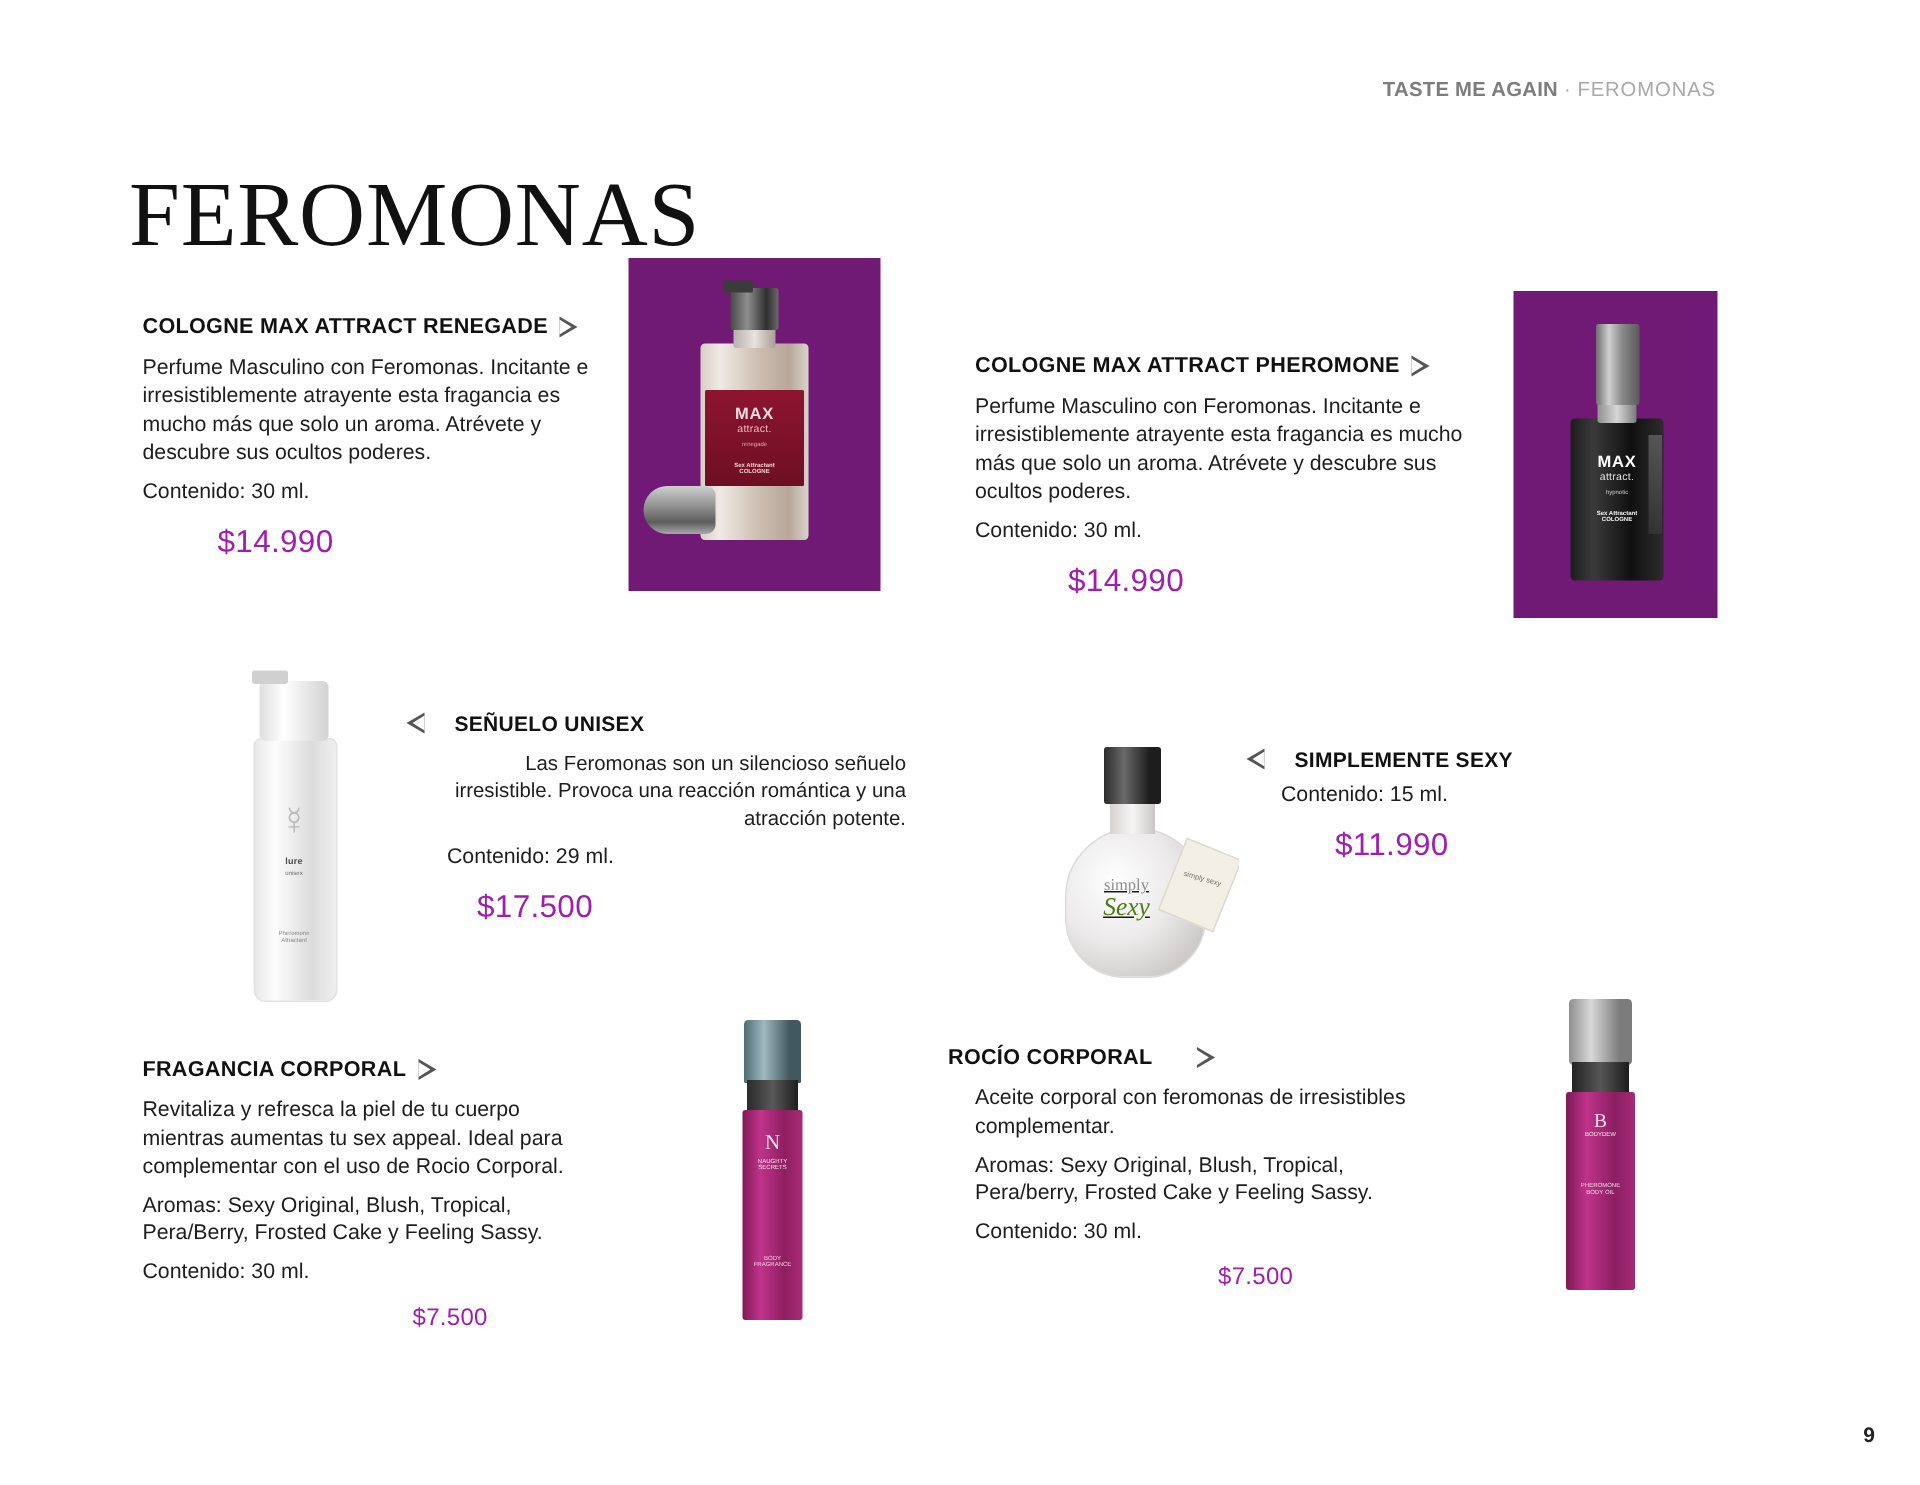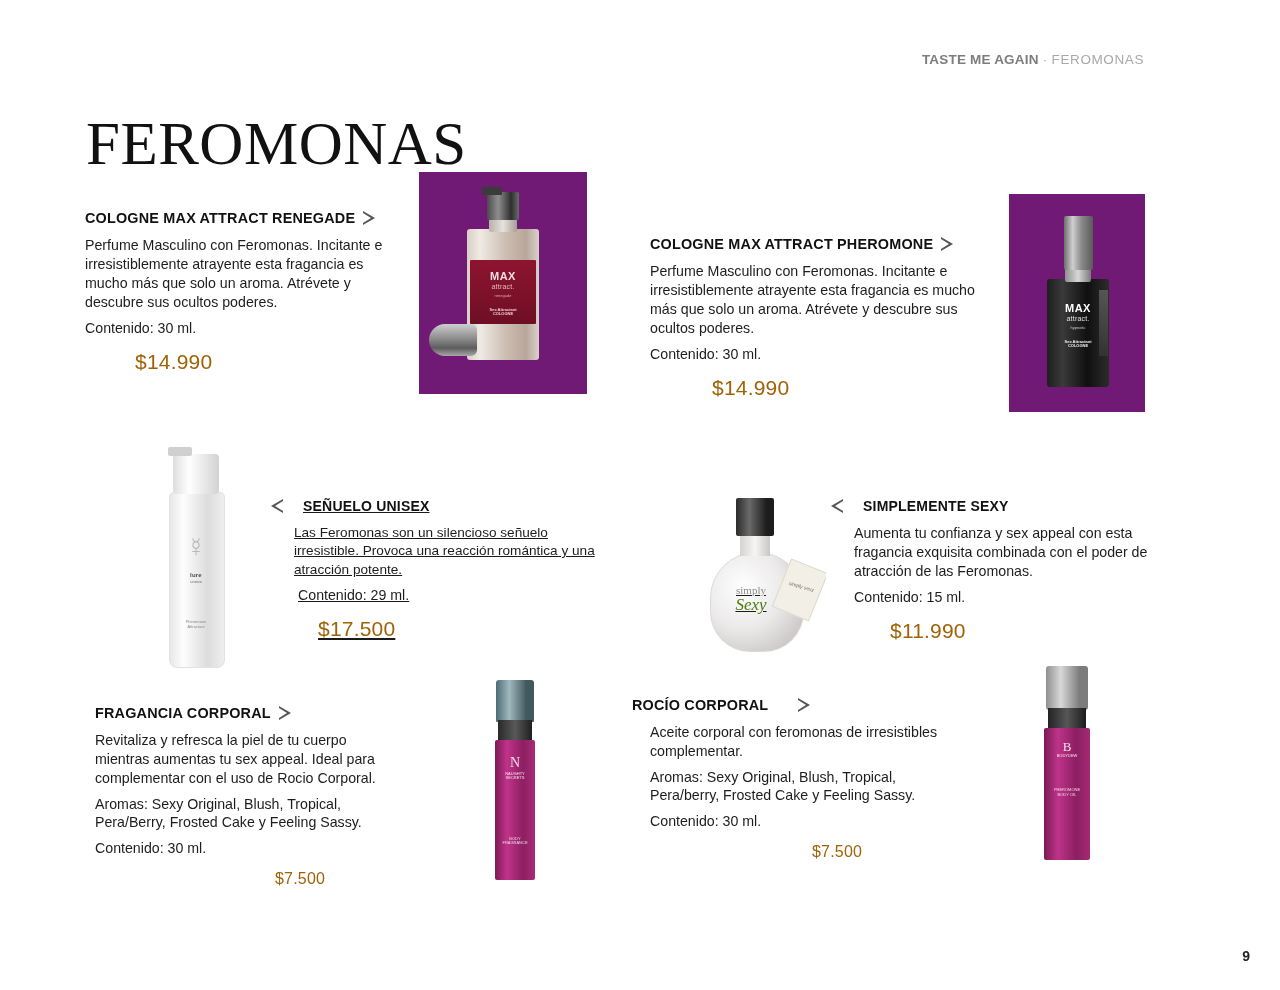--- a/index.html
+++ b/index.html
@@ -140,21 +140,21 @@
     font-size: 13.6px;
     line-height: 1.35;
   }
   .prod-line {
     margin-top: 7px;
     font-size: 14.2px;
     color: #1d1d1d;
     line-height: 1.3;
   }
   .price {
-    color: #a16207;
+    color: #a21caf;
     font-size: 21px;
     margin-top: 13px;
     letter-spacing: 0.2px;
   }
   .price.big {
     font-size: 16px;
   }
 
   
   .photo {
@@ -207,21 +207,21 @@
 <body>
 
 <div class="page">
 
   <div class="brand-line">
     <span class="brand-strong">TASTE ME AGAIN</span><span class="brand-sep"> · </span><span class="brand-soft">FEROMONAS</span>
   </div>
 
   <h1 class="page-title">FEROMONAS</h1>
 
-  <div class="product" style="left:85px; top:210px; width:330px;">
+  <div class="product" style="left:95px; top:210px; width:330px;">
     <div class="prod-title">
       <span>COLOGNE MAX ATTRACT RENEGADE</span>
       <span class="arrow-outline-right"></span>
     </div>
     <div class="prod-desc" style="width:322px;">Perfume Masculino con Feromonas. Incitante e irresistiblemente atrayente esta fragancia es mucho más que solo un aroma. Atrévete y descubre sus ocultos poderes.</div>
     <div class="prod-line">Contenido: 30 ml.</div>
     <div class="price" style="margin-left:50px;">$14.990</div>
   </div>
 
   <div class="photo" style="left:419px; top:172px; width:168px; height:222px;">
@@ -261,26 +261,26 @@
     <div class="label" style="left:41px; top:100px; width:56px; height:62px; background:transparent;">
       <div class="tiny" style="color:#ffffff; margin-top:8px; font-size:11px; font-weight:bold; letter-spacing:0.5px;">MAX</div>
       <div class="tiny" style="color:#e0e0e0; font-size:7px;">attract.</div>
       <div class="tiny2" style="color:#cccccc; margin-top:3px;">hypnotic</div>
       <div class="tiny2" style="color:#efefef; margin-top:10px; white-space:pre-line; font-weight:bold;">Sex Attractant
 COLOGNE</div>
     </div>
     <div style="position:absolute; left:90px; top:96px; width:9px; height:66px; background:linear-gradient(180deg,#6f6f6f,#3a3a3a); opacity:0.65;"></div>
   </div>
 
-  <div class="product" style="left:270px; top:498px; width:340px;text-decoration:underline;">
+  <div class="product" style="left:270px; top:474px; width:340px;">
     <div class="prod-title indent-title">
       <span class="arrow-outline-left"></span>
       <span style="margin-left:12px;">SEÑUELO UNISEX</span>
     </div>
-    <div class="prod-desc small" style="width:310px; margin-left:24px;">Las Feromonas son un silencioso señuelo irresistible. Provoca una reacción romántica y una atracción potente.</div>
+    <div class="prod-desc small" style="width:310px; margin-left:24px;text-align:right;">Las Feromonas son un silencioso señuelo irresistible. Provoca una reacción romántica y una atracción potente.</div>
     <div class="prod-line" style="margin-left:28px;">Contenido: 29 ml.</div>
     <div class="price" style="margin-left:48px;">$17.500</div>
   </div>
 
   <div class="photo plain" style="left:155px; top:430px; width:82px; height:246px;">
     <div class="bottle" style="left:14px; top:62px; width:54px; height:174px; background:linear-gradient(90deg,#e8e8e8,#fdfdfd 25%,#dcdcdc 70%,#efefef); border-radius:5px 5px 8px 8px; border:1px solid #e2e2e2;"></div>
     <div class="cap" style="left:18px; top:24px; width:46px; height:40px; background:linear-gradient(90deg,#dedede,#ffffff 35%,#d2d2d2); border-radius:4px;"></div>
     <div class="nozzle" style="left:13px; top:17px; width:24px; height:9px; background:#d0d0d0; border-radius:2px;"></div>
     <div class="label" style="left:16px; top:96px; width:50px; height:130px; background:transparent;">
       <div style="font-size:26px; color:#b9b9b9; text-align:center; margin-top:8px; line-height:1;">☿</div>
@@ -289,21 +289,20 @@
       <div class="tiny2" style="color:#8a8a8a; margin-top:36px; white-space:pre-line;">Pheromone
 Attractant</div>
     </div>
   </div>
 
   <div class="product" style="left:830px; top:498px; width:345px;">
     <div class="prod-title indent-title">
       <span class="arrow-outline-left"></span>
       <span style="margin-left:12px;">SIMPLEMENTE SEXY</span>
     </div>
-    <div class="prod-desc" style="width:318px; margin-left:24px;">Aumenta tu confianza y sex appeal con esta fragancia exquisita combinada con el poder de atracción de las Feromonas.</div>
     <div class="prod-line" style="margin-left:24px;">Contenido: 15 ml.</div>
     <div class="price" style="margin-left:60px;">$11.990</div>
   </div>
 
   <div class="photo plain" style="left:686px; top:480px; width:140px; height:196px;">
     <div class="bottle" style="left:24px; top:72px; width:92px; height:98px; background:radial-gradient(ellipse at 35% 35%, #ffffff 0%, #eceaea 45%, #cdc9c9 80%, #e6e4e4 100%); border-radius:46px 46px 40px 40px; border:1px solid #dcdada;"></div>
     <div class="bottle" style="left:54px; top:54px; width:30px; height:22px; background:linear-gradient(90deg,#d6d2d2,#f6f4f4,#cac6c6);"></div>
     <div class="cap" style="left:50px; top:18px; width:38px; height:38px; background:linear-gradient(90deg,#2b2b2b,#6a6a6a 35%,#1d1d1d 80%);"></div>
     <div class="label" style="left:30px; top:104px; width:70px; height:50px; background:transparent;text-decoration:underline;">
       <div style="font-size:11px; color:#8d8d8d; text-align:center; font-family:'Liberation Serif',serif;">simply</div>

